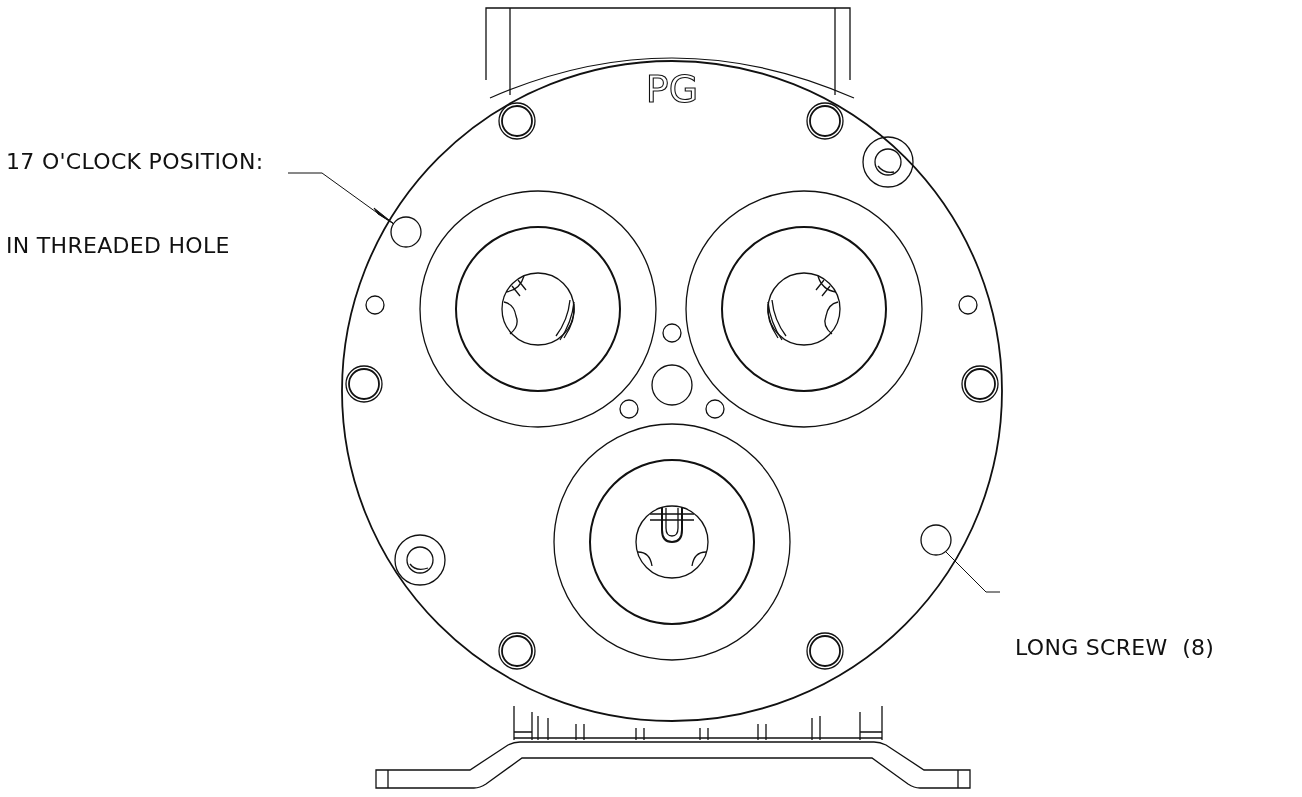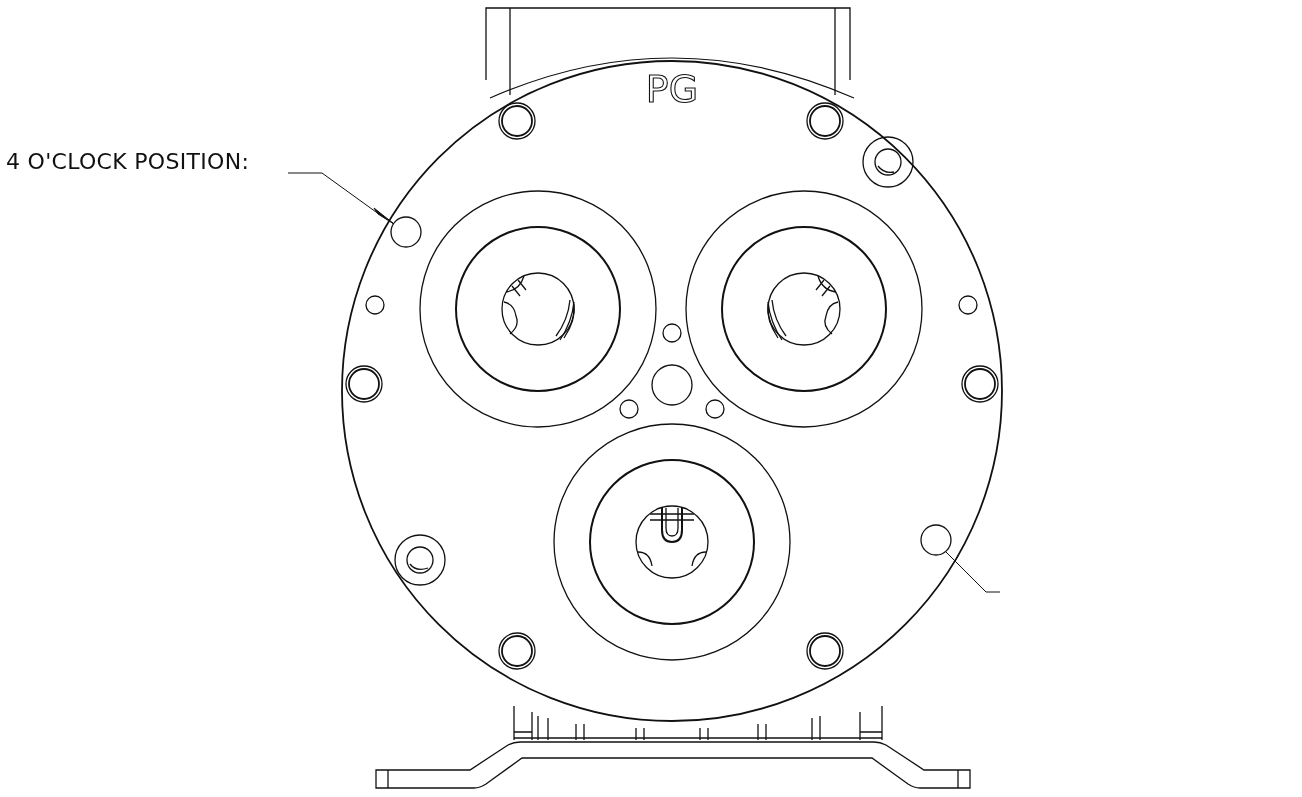--- a/index.html
+++ b/index.html
@@ -99,18 +99,20 @@
   </g>
   <g stroke-width="1">
     <path d="M1000 592 L986 592 L960 566 L946 552"></path>
     <path d="M962 568 L946 552 L958 564 Z" fill="#111"></path>
   </g>
 
   <text x="672" y="102" text-anchor="middle" font-family="DejaVu Sans, sans-serif" font-size="38" fill="#fff" stroke="#111" stroke-width="1.1">PG</text>
 </svg>
 
 <div class="label" style="left:6px; top:92px;">
-  <div>4 O'CLOCK POSITION:</div>
+  <div>17 O'CLOCK POSITION:</div>
+  <div>IN THREADED HOLE</div>
 </div>
 
 <div class="label" style="left:1015px; top:578px;">
+  <div>LONG SCREW  (8)</div>
   
 </div>
 
 </body></html>

